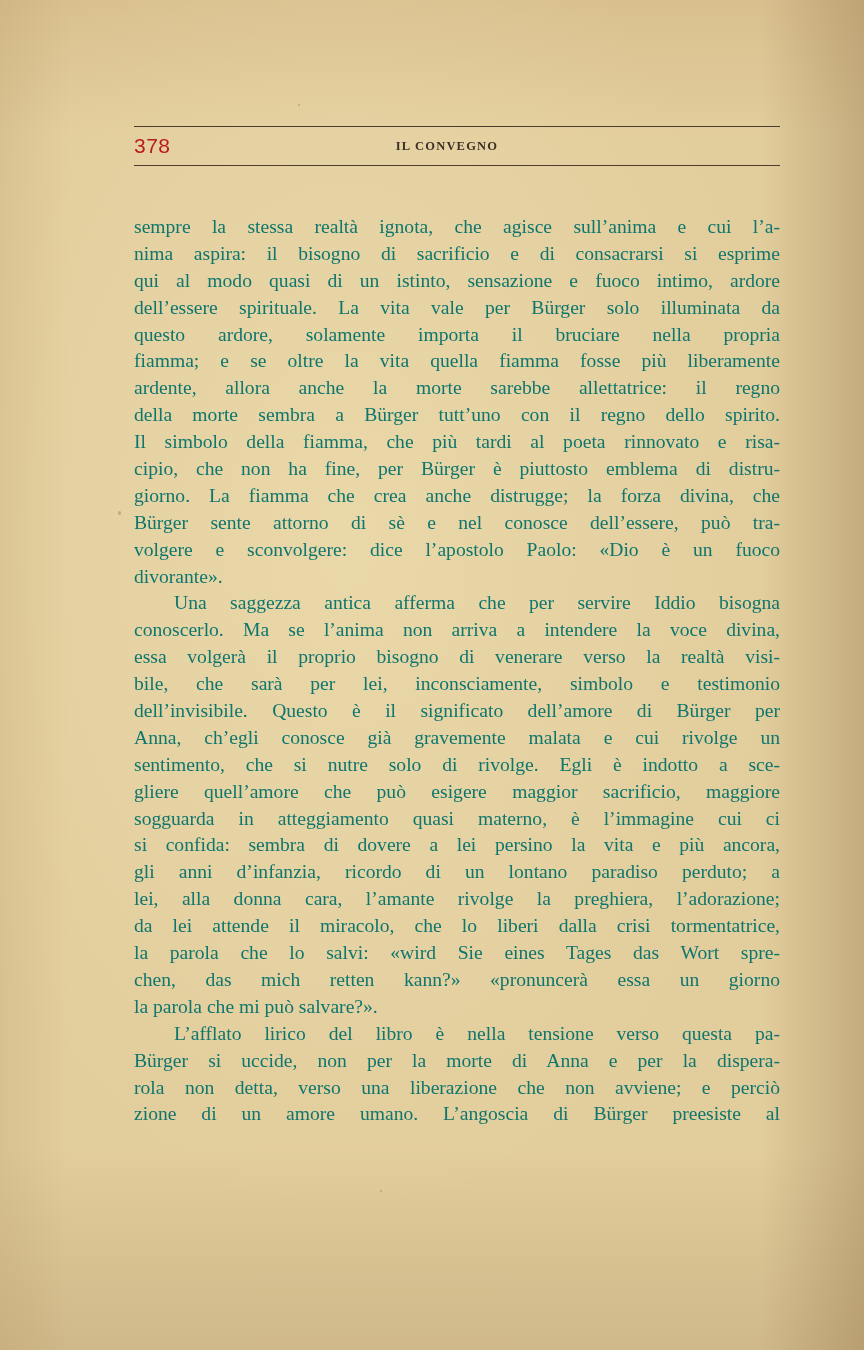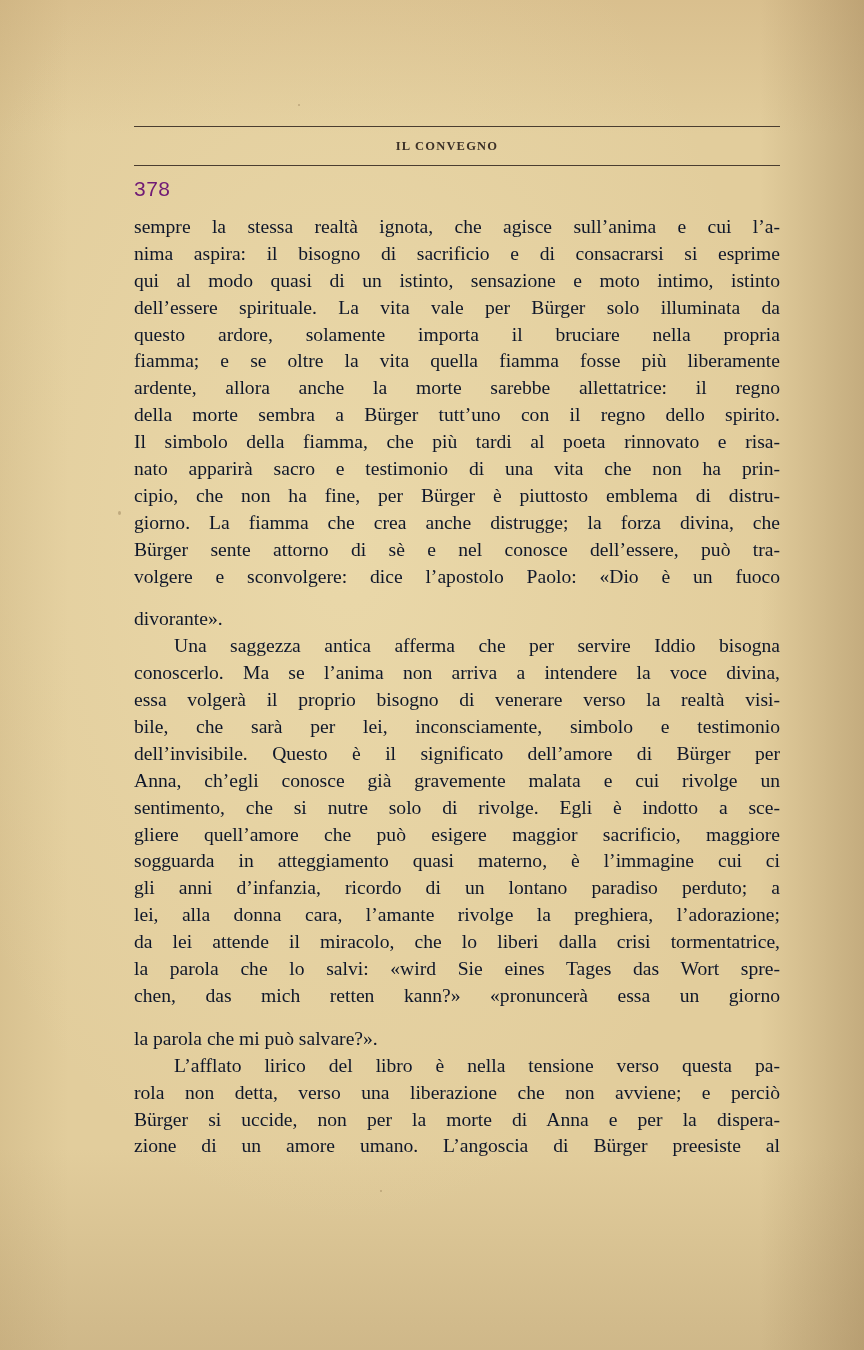--- a/index.html
+++ b/index.html
@@ -15,95 +15,95 @@
     color: #3b3128;
   }
   .page { position: absolute; left: 134px; top: 126px; width: 646px; }
   .rule { height: 0; border-top: 1.6px solid #4a3d30; }
   .header {
     display: flex; align-items: baseline; position: relative;
     height: 38px; line-height: 38px;
   }
   .page-number {
     font-family: "Liberation Sans", sans-serif;
-    font-size: 21px; color: #701a75; letter-spacing: 0.5px; margin-top: 43px;
+    font-size: 21px; color: #b91c1c; letter-spacing: 0.5px;
   }
   .running-title {
     position: absolute; left: 0; right: 0; text-align: center;
     font-size: 12.5px; letter-spacing: 1.2px; color: #3c3127;
     font-family: "Liberation Serif", serif; font-weight: bold;
     transform: translateX(-10px);
   }
   .body-text {
     margin-top: 48px;
     font-family: "Liberation Serif", serif;
     font-size: 19.6px; line-height: 26.9px;
-    color: #0f172a;
+    color: #0f766e;
   }
   .line {
     display: block; text-align: justify; text-align-last: justify;
     white-space: nowrap; height: 26.9px;
   }
-  .line.last { text-align-last: left; margin-top: 16px; }
+  .line.last { text-align-last: left; }
   .line.indent { padding-left: 40px; }
   .it { }
   .spot { position: absolute; border-radius: 50%; background: rgba(120,95,60,0.35); }
 </style>
 </head>
 <body>
 
 <div class="page">
   <div class="rule"></div>
   <div class="header">
     <span class="page-number">378</span>
     <span class="running-title">IL CONVEGNO</span>
   </div>
   <div class="rule"></div>
 
   <div class="body-text">
     <div id="p0">
         <span class="line">sempre la stessa realtà ignota, che agisce sull’anima e cui l’a-</span>
         <span class="line">nima aspira: il bisogno di sacrificio e di consacrarsi si esprime</span>
-        <span class="line">qui al modo quasi di un istinto, sensazione e moto intimo, istinto</span>
+        <span class="line">qui al modo quasi di un istinto, sensazione e fuoco intimo, ardore</span>
         <span class="line">dell’essere spirituale. La vita vale per Bürger solo illuminata da</span>
         <span class="line">questo ardore, solamente importa il bruciare nella propria</span>
         <span class="line">fiamma; e se oltre la vita quella fiamma fosse più liberamente</span>
         <span class="line">ardente, allora anche la morte sarebbe allettatrice: il regno</span>
         <span class="line">della morte sembra a Bürger tutt’uno con il regno dello spirito.</span>
         <span class="line">Il simbolo della fiamma, che più tardi al poeta rinnovato e risa-</span>
-        <span class="line">nato apparirà sacro e testimonio di una vita che non ha prin-</span>
         <span class="line">cipio, che non ha fine, per Bürger è piuttosto emblema di distru-</span>
         <span class="line">giorno. La fiamma che crea anche distrugge; la forza divina, che</span>
         <span class="line">Bürger sente attorno di sè e nel conosce dell’essere, può tra-</span>
         <span class="line">volgere e sconvolgere: dice l’apostolo Paolo: «Dio è un fuoco</span>
         <span class="line last">divorante».</span>
       </div>
     <div id="p1">
       <div id="p1-lines">
           <span class="line indent">Una saggezza antica afferma che per servire Iddio bisogna</span>
           <span class="line">conoscerlo. Ma se l’anima non arriva a intendere la voce divina,</span>
           <span class="line">essa volgerà il proprio bisogno di venerare verso la realtà visi-</span>
           <span class="line">bile, che sarà per lei, inconsciamente, simbolo e testimonio</span>
           <span class="line">dell’invisibile. Questo è il significato dell’amore di Bürger per</span>
           <span class="line">Anna, ch’egli conosce già gravemente malata e cui rivolge un</span>
           <span class="line">sentimento, che si nutre solo di rivolge. Egli è indotto a sce-</span>
           <span class="line">gliere quell’amore che può esigere maggior sacrificio, maggiore</span>
           <span class="line">sogguarda in atteggiamento quasi materno, è l’immagine cui ci</span>
+          <span class="line">si confida: sembra di dovere a lei persino la vita e più ancora,</span>
           <span class="line">gli anni d’infanzia, ricordo di un lontano paradiso perduto; a</span>
           <span class="line">lei, alla donna cara, l’amante rivolge la preghiera, l’adorazione;</span>
           <span class="line">da lei attende il miracolo, che lo liberi dalla crisi tormentatrice,</span>
         </div>
       <span class="line"><span>la parola che lo salvi: «</span><span class="it">wird Sie eines Tages das Wort spre-</span></span>
       <span class="line"><span class="it">chen, das mich retten kann?</span><span>» «pronuncerà essa un giorno</span></span>
       <span class="line last">la parola che mi può salvare?».</span>
     </div>
     <div id="p2">
         <span class="line indent">L’afflato lirico del libro è nella tensione verso questa pa-</span>
+        <span class="line">Bürger si uccide, non per la morte di Anna e per la dispera-</span>
         <span class="line">rola non detta, verso una liberazione che non avviene; e perciò</span>
-        <span class="line">Bürger si uccide, non per la morte di Anna e per la dispera-</span>
         <span class="line">zione di un amore umano. L’angoscia di Bürger preesiste al</span>
       </div>
   </div>
 </div>
 
 <span class="spot" style="left:118px;top:511px;width:3px;height:4px;"></span>
 <span class="spot" style="left:298px;top:104px;width:2px;height:2px;"></span>
 <span class="spot" style="left:380px;top:1190px;width:2px;height:2px;"></span>
 
 </body></html>

